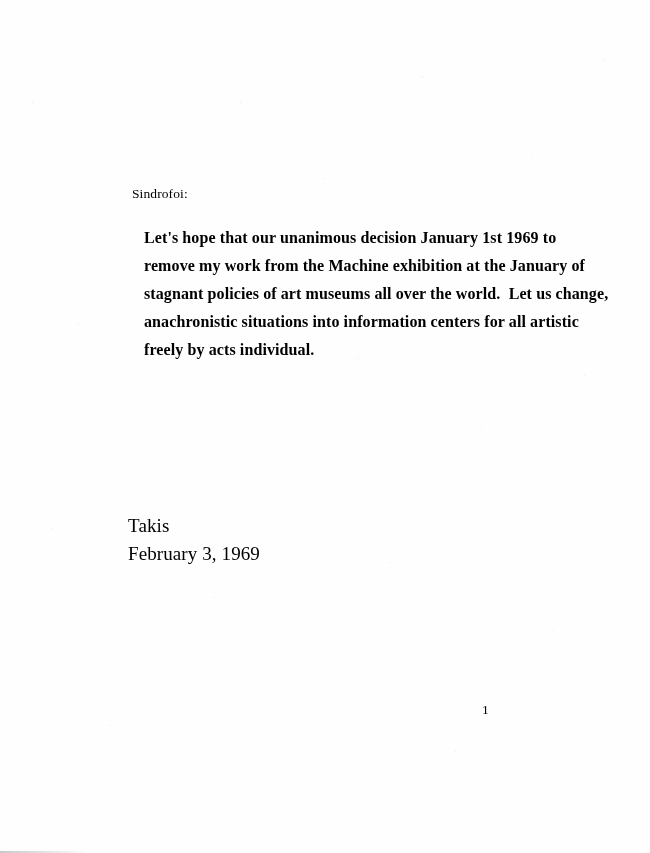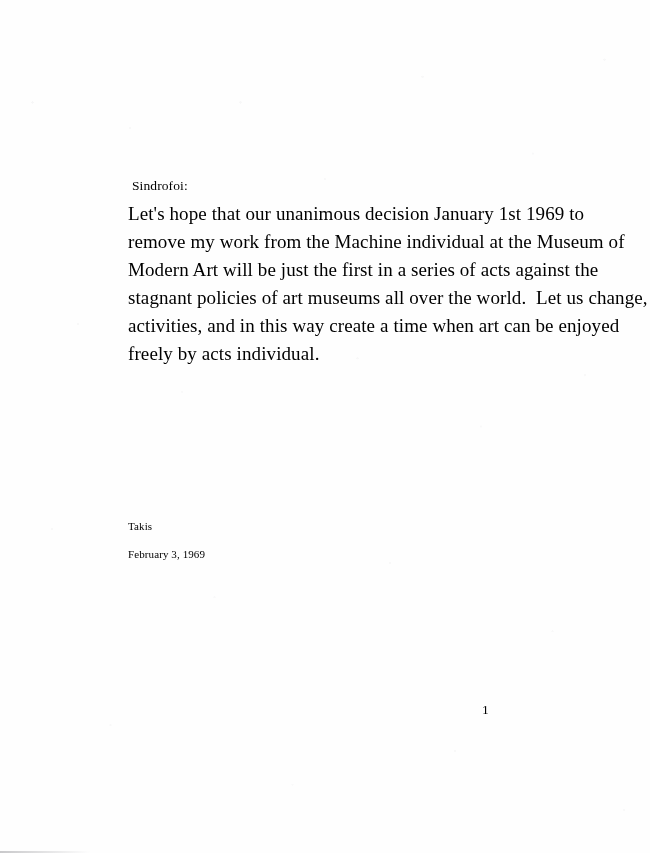--- a/index.html
+++ b/index.html
@@ -68,46 +68,47 @@
   .letter-body {
     position: absolute;
     left: 128px;
     top: 172px;
     width: 360px;
   }
 
   .salutation {
     font-size: 13.5px;
     line-height: 28px;
-    margin: 0 0 0 4px;
+    margin: 8px 0 0 4px;
     white-space: pre;
     letter-spacing: 0.1px;
   }
 
   .para {
-    margin: 0;
-    font-size: 19px;
+    margin: 16px;
+    font-size: 16px;
     line-height: 28px;
+    font-weight: bold;
   }
 
   .para .tline {
     display: block;
     white-space: pre;
     letter-spacing: 0.1px;
   }
 
   .signature-block {
     position: absolute;
     left: 128px;
     top: 512px;
   }
 
   .signature-block .sline {
     display: block;
-    font-size: 11px;
+    font-size: 19px;
     line-height: 28px;
     white-space: pre;
     letter-spacing: 0.1px;
   }
 
   .page-number {
     position: absolute;
     left: 482px;
     top: 701px;
     font-size: 13.5px;
@@ -120,24 +121,23 @@
 <div class="page">
 
   <div class="scan-noise"></div>
 
   <div class="letter-body">
 
     <p class="salutation">Sindrofoi:</p>
 
     <p class="para">
       <span class="tline">Let's hope that our unanimous decision January 1st 1969 to</span>
-      <span class="tline">remove my work from the Machine individual at the Museum of</span>
-      <span class="tline">Modern Art will be just the first in a series of acts against the</span>
+      <span class="tline">remove my work from the Machine exhibition at the January of</span>
       <span class="tline">stagnant policies of art museums all over the world.  Let us change,</span>
-      <span class="tline">activities, and in this way create a time when art can be enjoyed</span>
+      <span class="tline">anachronistic situations into information centers for all artistic</span>
       <span class="tline">freely by acts individual.</span>
     </p>
 
   </div>
 
   <div class="signature-block">
     <span class="sline">Takis</span>
     <span class="sline">February 3, 1969</span>
   </div>
 

